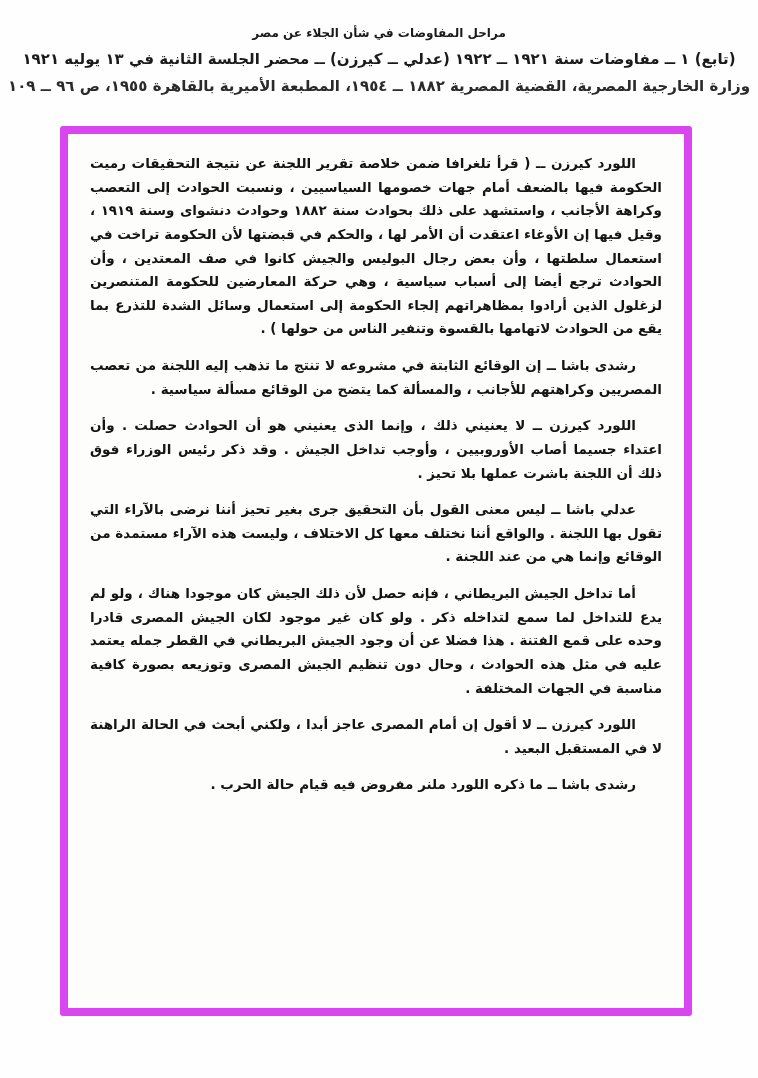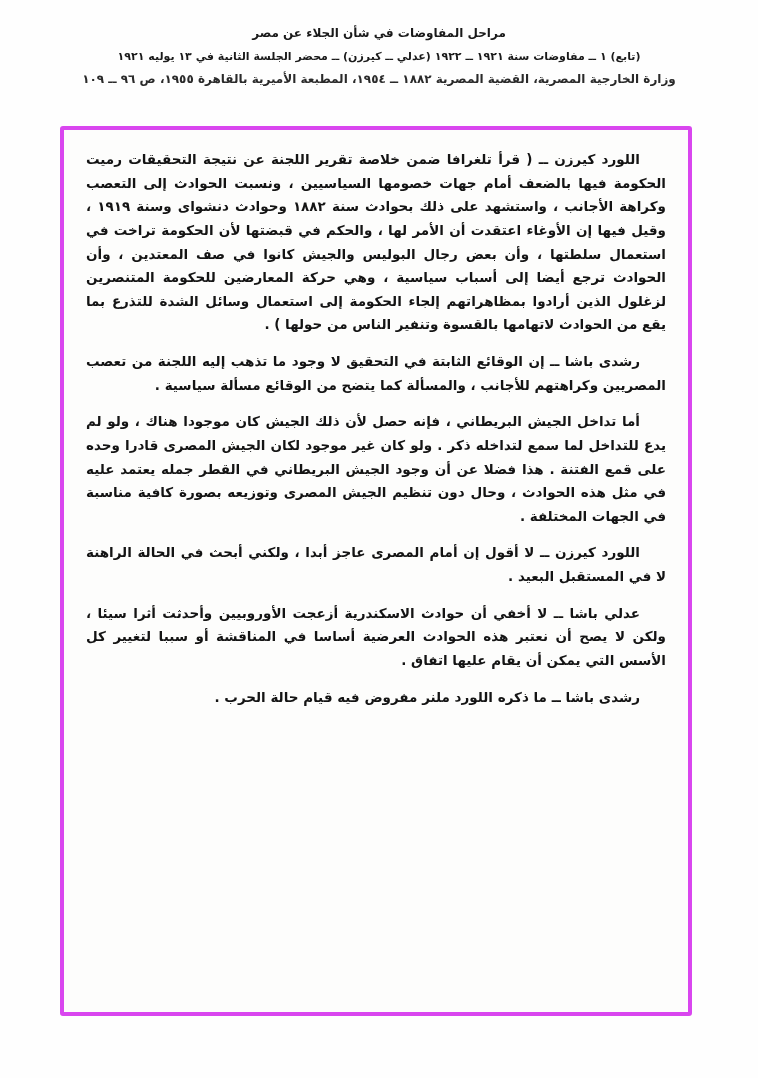--- a/index.html
+++ b/index.html
@@ -20,37 +20,37 @@
     padding-top: 26px;
     text-align: center;
     color: #1a1a1a;
   }
   .header-title {
     font-size: 12px;
     font-weight: bold;
     margin: 0 0 10px 0;
   }
   .header-subtitle {
-    font-size: 11px;
+    font-size: 15px;
     font-weight: bold;
     margin: 0 0 9px 0;
   }
   .header-source {
-    font-size: 12px;
+    font-size: 15px;
     font-weight: bold;
     margin: 0;
     color: #2a2a2a;
   }
   .document-frame {
     position: absolute;
     left: 60px;
     top: 126px;
     width: 632px;
     height: 890px;
-    border: 4px solid #d946ef;
+    border: 8px solid #d946ef;
     border-radius: 3px;
     box-sizing: border-box;
     padding: 18px 22px 10px 22px;
     overflow: hidden;
     background: #fdfdfc;
   }
   .para {
     direction: rtl;
     text-align: justify;
     font-size: 13.5px;
@@ -70,20 +70,21 @@
 <div class="page">
 
   <div class="header">
     <p class="header-title">مراحل المفاوضات في شأن الجلاء عن مصر</p>
     <p class="header-subtitle">(تابع) ١ ــ مفاوضات سنة ١٩٢١ ــ ١٩٢٢ (عدلي ــ كيرزن) ــ محضر الجلسة الثانية في ١٣ يوليه ١٩٢١</p>
     <p class="header-source">وزارة الخارجية المصرية، القضية المصرية ١٨٨٢ ــ ١٩٥٤، المطبعة الأميرية بالقاهرة ١٩٥٥، ص ٩٦ ــ ١٠٩</p>
   </div>
 
   <div class="document-frame">
   <p class="para">اللورد كيرزن ــ ( قرأ تلغرافا ضمن خلاصة تقرير اللجنة عن نتيجة التحقيقات رميت الحكومة فيها بالضعف أمام جهات خصومها السياسيين ، ونسبت الحوادث إلى التعصب وكراهة الأجانب ، واستشهد على ذلك بحوادث سنة ١٨٨٢ وحوادث دنشواى وسنة ١٩١٩ ، وقيل فيها إن الأوغاء اعتقدت أن الأمر لها ، والحكم في قبضتها لأن الحكومة تراخت في استعمال سلطتها ، وأن بعض رجال البوليس والجيش كانوا في صف المعتدين ، وأن الحوادث ترجع أيضا إلى أسباب سياسية ، وهي حركة المعارضين للحكومة المتنصرين لزغلول الذين أرادوا بمظاهراتهم إلجاء الحكومة إلى استعمال وسائل الشدة للتذرع بما يقع من الحوادث لاتهامها بالقسوة وتنفير الناس من حولها ) .</p>
-      <p class="para">رشدى باشا ــ إن الوقائع الثابتة في التحقيق لا وجود ما تذهب إليه اللجنة من تعصب المصريين وكراهتهم للأجانب ، والمسألة كما يتضح من الوقائع مسألة سياسية .</p>
+      <p class="para">رشدى باشا ــ إن الوقائع الثابتة في مشروعه لا تنتج ما تذهب إليه اللجنة من تعصب المصريين وكراهتهم للأجانب ، والمسألة كما يتضح من الوقائع مسألة سياسية .</p>
+      <p class="para">اللورد كيرزن ــ لا يعنيني ذلك ، وإنما الذى يعنيني هو أن الحوادث حصلت . وأن اعتداء جسيما أصاب الأوروبيين ، وأوجب تداخل الجيش . وقد ذكر رئيس الوزراء فوق ذلك أن اللجنة باشرت عملها بلا تحيز .</p>
+      <p class="para">عدلي باشا ــ ليس معنى القول بأن التحقيق جرى بغير تحيز أننا نرضى بالآراء التي تقول بها اللجنة . والواقع أننا نختلف معها كل الاختلاف ، وليست هذه الآراء مستمدة من الوقائع وإنما هي من عند اللجنة .</p>
       <p class="para">أما تداخل الجيش البريطاني ، فإنه حصل لأن ذلك الجيش كان موجودا هناك ، ولو لم يدع للتداخل لما سمع لتداخله ذكر . ولو كان غير موجود لكان الجيش المصرى قادرا وحده على قمع الفتنة . هذا فضلا عن أن وجود الجيش البريطاني في القطر جمله يعتمد عليه في مثل هذه الحوادث ، وحال دون تنظيم الجيش المصرى وتوزيعه بصورة كافية مناسبة في الجهات المختلفة .</p>
       <p class="para">اللورد كيرزن ــ لا أقول إن أمام المصرى عاجز أبدا ، ولكني أبحث في الحالة الراهنة لا في المستقبل البعيد .</p>
-      <p class="para">عدلي باشا ــ لا أخفي أن حوادث الاسكندرية أزعجت الأوروبيين وأحدثت أثرا سيئا ، ولكن لا يصح أن نعتبر هذه الحوادث العرضية أساسا في المناقشة أو سببا لتغيير كل الأسس التي يمكن أن يقام عليها اتفاق .</p>
       <p class="para">رشدى باشا ــ ما ذكره اللورد ملنر مفروض فيه قيام حالة الحرب .</p>
     </div>
 
 </div>
 
 </body></html>

